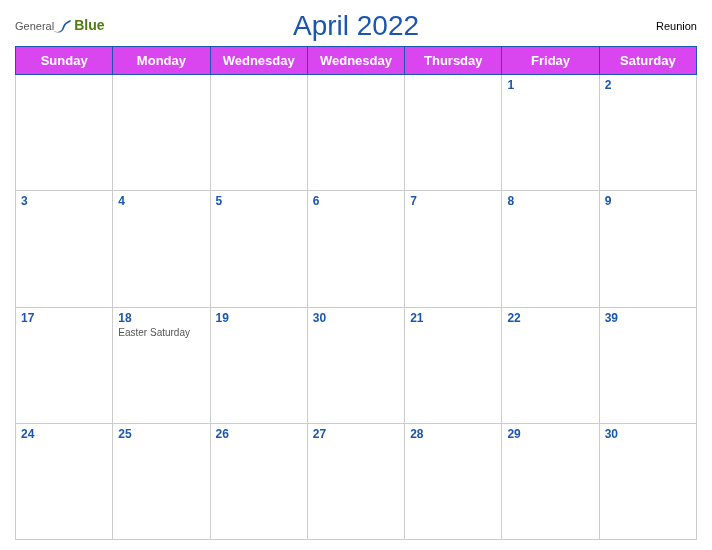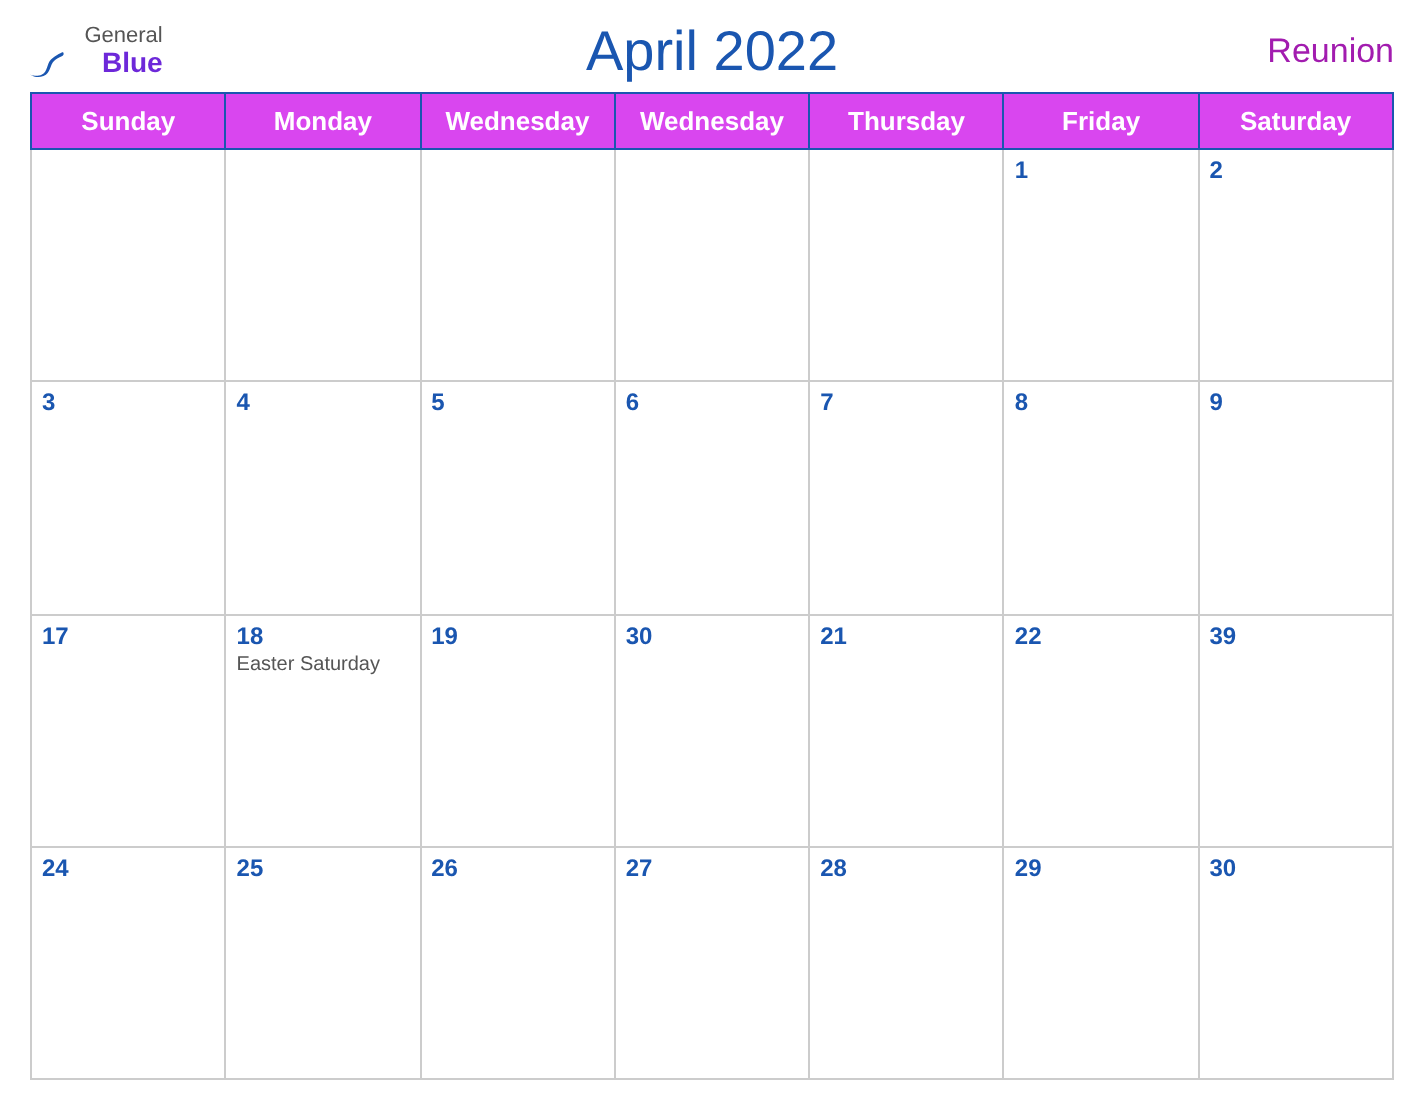--- a/index.html
+++ b/index.html
@@ -20,54 +20,53 @@
       align-items: center;
       justify-content: center;
       position: relative;
       margin-bottom: 4px;
     }
 
     .logo {
       position: absolute;
       left: 0;
       display: flex;
-      flex-direction: column;
-      align-items: flex-end;
+      align-items: center;
       line-height: 1.1;
     }
     .logo-general {
       font-size: 11px;
       color: #555;
       font-weight: normal;
     }
     .logo-blue {
       font-size: 14px;
-      color: #6d28d9;
+      color: #4d7c0f;
       font-weight: bold;
       display: flex;
       align-items: center;
-      gap: 18px;
+      gap: 2px;
     }
     .logo-bird {
       width: 18px;
       height: 16px;
     }
 
     .calendar-title {
       font-size: 28px;
       color: #1a56b0;
       font-weight: normal;
       text-align: center;
     }
 
     .region-label {
       position: absolute;
       right: 0;
-      font-size: 17px;
-      color: #a21caf;
+      font-size: 11px;
+      color: #000000;
     }
 
     .calendar-table {
       width: 100%;
       border-collapse: collapse;
       flex: 1;
     }
 
     .calendar-table th {
       background-color: #d946ef;

